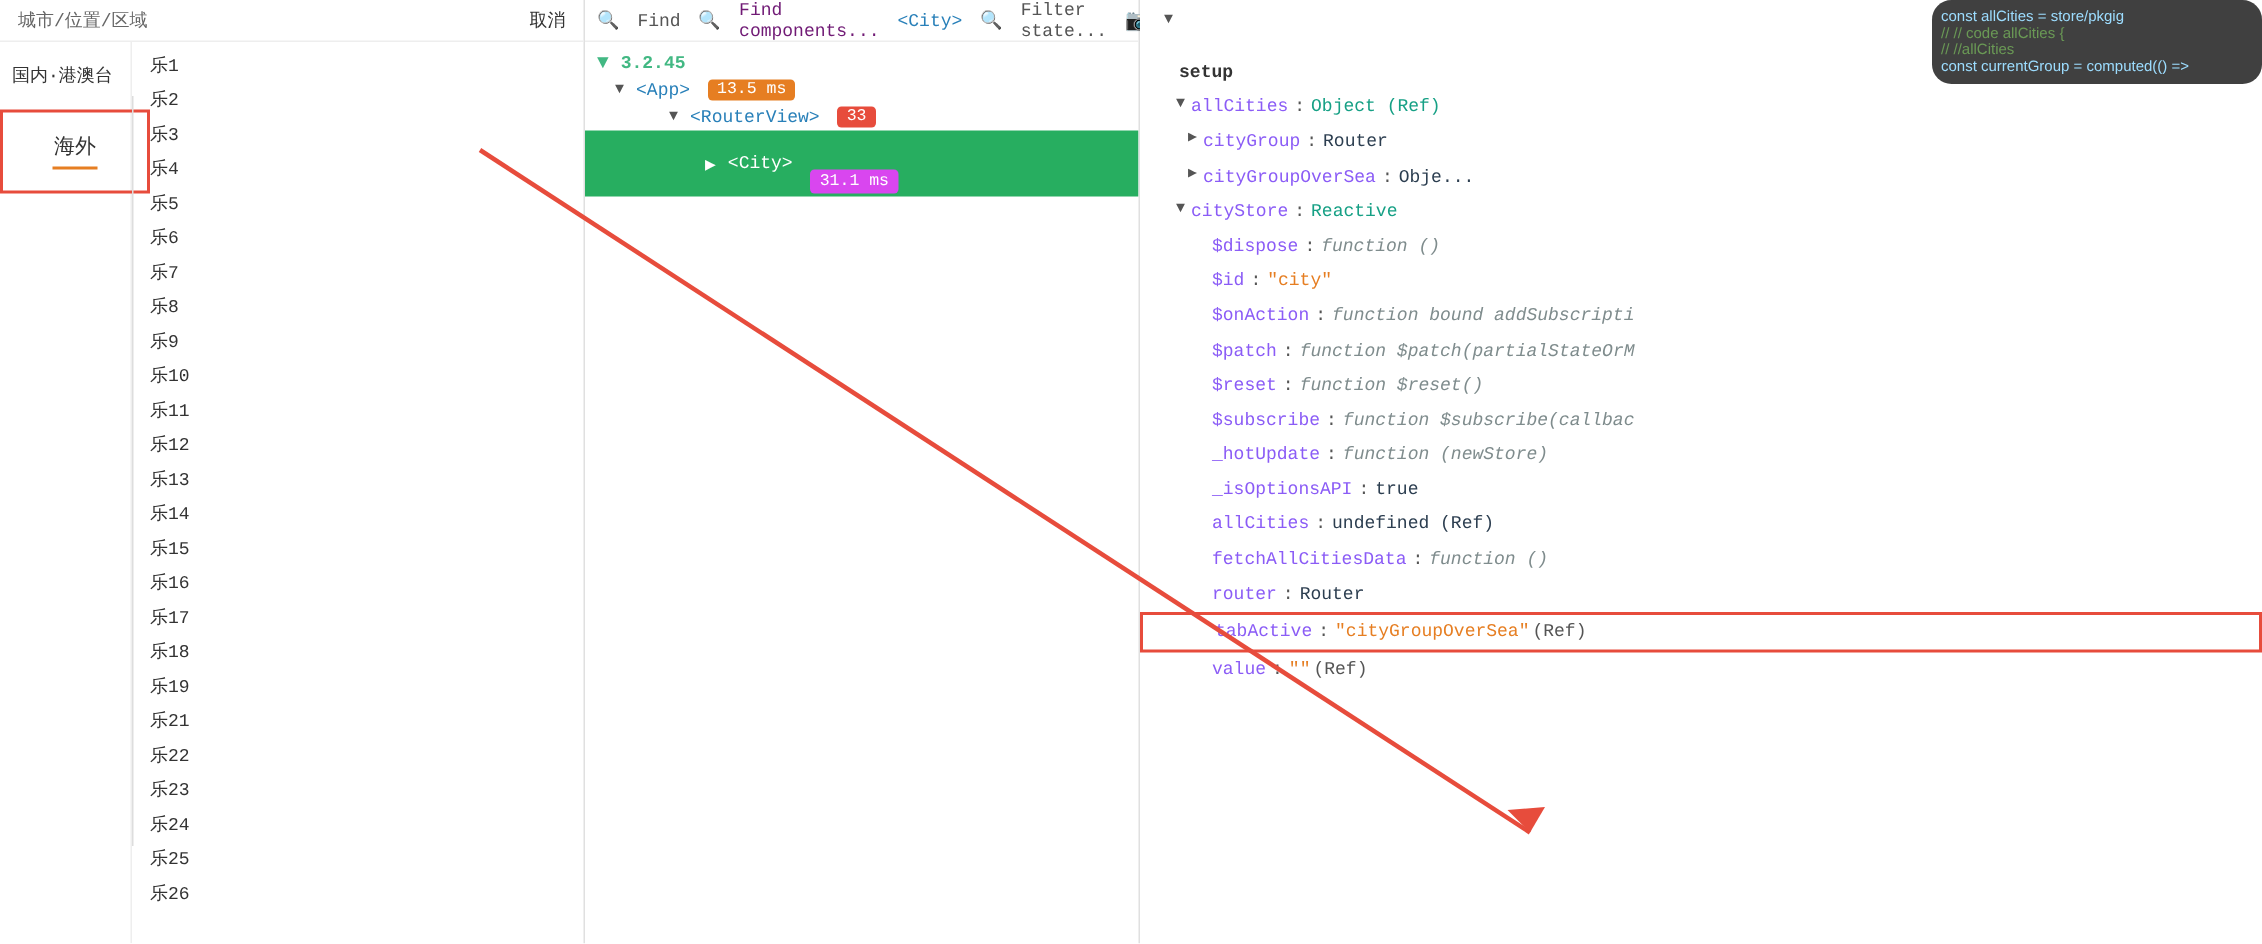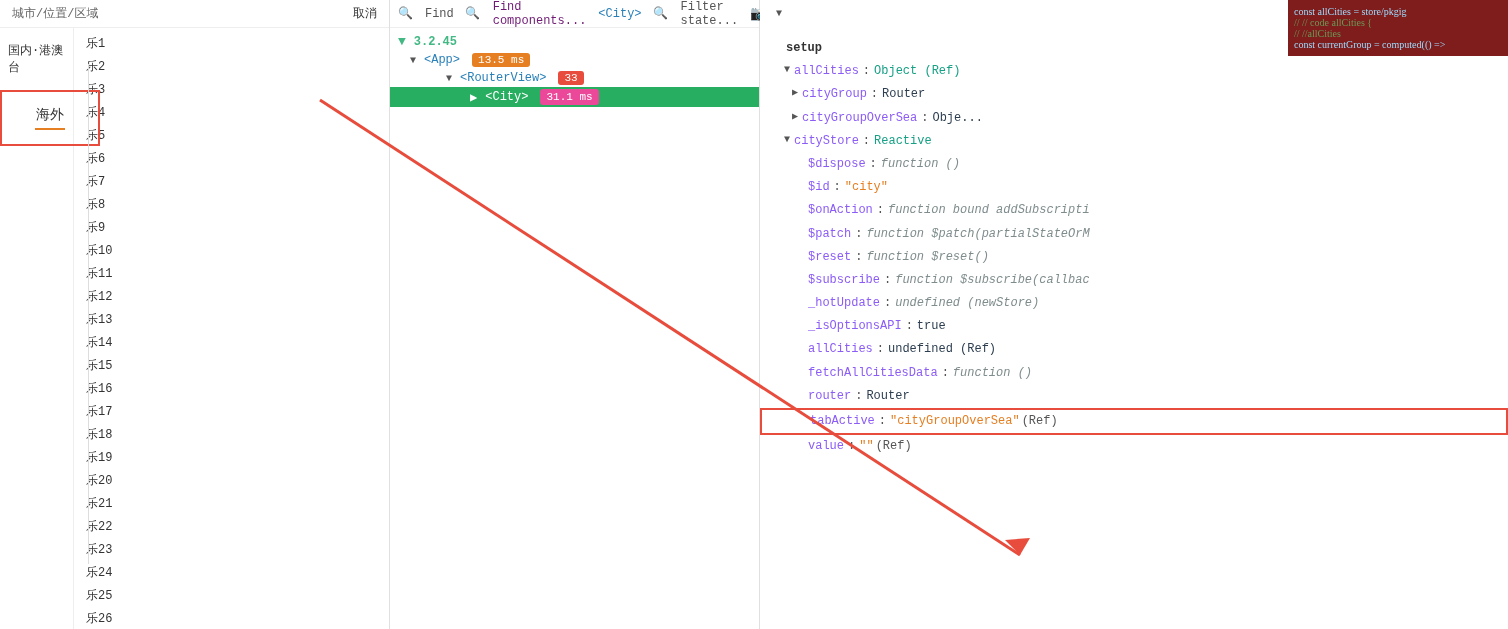--- a/index.html
+++ b/index.html
@@ -44,21 +44,21 @@
       cursor: pointer;
     }
 
     .city-content {
       display: flex;
       flex: 1;
       overflow: hidden;
     }
 
     .city-tabs {
-      width: 74px;
+      width: 88px;
       border-right: 1px solid #eee;
       display: flex;
       flex-direction: column;
       padding-top: 8px;
     }
 
     .city-tab-item {
       padding: 6px 8px;
       font-size: 12px;
       color: #333;
@@ -270,21 +270,20 @@
       <div class="city-list-item">乐10</div>
       <div class="city-list-item">乐11</div>
       <div class="city-list-item">乐12</div>
       <div class="city-list-item">乐13</div>
       <div class="city-list-item">乐14</div>
       <div class="city-list-item">乐15</div>
       <div class="city-list-item">乐16</div>
       <div class="city-list-item">乐17</div>
       <div class="city-list-item">乐18</div>
       <div class="city-list-item">乐19</div>
-      <div class="city-list-item">乐20</div>
       <div class="city-list-item">乐21</div>
       <div class="city-list-item">乐22</div>
       <div class="city-list-item">乐23</div>
       <div class="city-list-item">乐24</div>
       <div class="city-list-item">乐25</div>
       <div class="city-list-item">乐26</div>
 
     </div>
   </div>
 </div>
@@ -315,28 +314,28 @@
 
     <div class="tree-item indent2" style="padding-left:56px;">
       <span class="toggle-arrow">▼</span>
       <span class="tag-name">&lt;RouterView&gt;</span>
       <span class="time-badge-red" style="margin-left:8px;">33</span>
     </div>
 
     <div class="tree-item" style="padding-left:80px; background:#27ae60;">
       <span style="color:#fff;">▶</span>
       <span style="color:#fff;margin-left:4px;">&lt;City&gt;</span>
-      <span class="time-badge-green" style="margin-left:8px;background:#ec4899;">31.1 ms</span>
+      <span class="time-badge-green" style="margin-left:8px;background:#d946ef;margin-top:24px;">31.1 ms</span>
     </div>
   </div>
 </div>
 
 <div class="right-panel" style="position:relative;">
 
-  <div style="position:absolute;top:0;right:0;width:220px;background:#7f1d1d;color:#d4d4d4;font-size:10px;padding:6px;font-family:Liberation Serif, serif;z-index:50;">
+  <div style="position:absolute;top:0;right:0;width:220px;background:#404040;color:#d4d4d4;font-size:10px;padding:6px;font-family:Liberation Sans, sans-serif;z-index:50;border-radius:13px;">
     <div style="color:#9cdcfe;white-space:nowrap;">const allCities = store/pkgig</div>
     <div style="color:#6a9955;white-space:nowrap;">// // code allCities {</div>
     <div style="color:#6a9955;white-space:nowrap;">// //allCities</div>
     <div style="color:#9cdcfe;white-space:nowrap;">const currentGroup = computed(() =&gt;</div>
   </div>
 
   <div class="state-content">
     <div class="state-item">
       <span class="toggle-arrow">▼</span>
       <span class="setup-label">setup</span>
@@ -402,21 +401,21 @@
 
     <div class="state-item" style="padding-left:48px;">
       <span class="state-key">$subscribe</span>
       <span class="state-colon">:</span>
       <span class="state-italic">function $subscribe(callbac</span>
     </div>
 
     <div class="state-item" style="padding-left:48px;">
       <span class="state-key">_hotUpdate</span>
       <span class="state-colon">:</span>
-      <span class="state-italic">undefined (newStore)</span>
+      <span class="state-italic">function (newStore)</span>
     </div>
 
     <div class="state-item" style="padding-left:48px;">
       <span class="state-key">_isOptionsAPI</span>
       <span class="state-colon">:</span>
       <span class="state-value">true</span>
     </div>
 
     <div class="state-item" style="padding-left:48px;">
       <span class="state-key">allCities</span>

